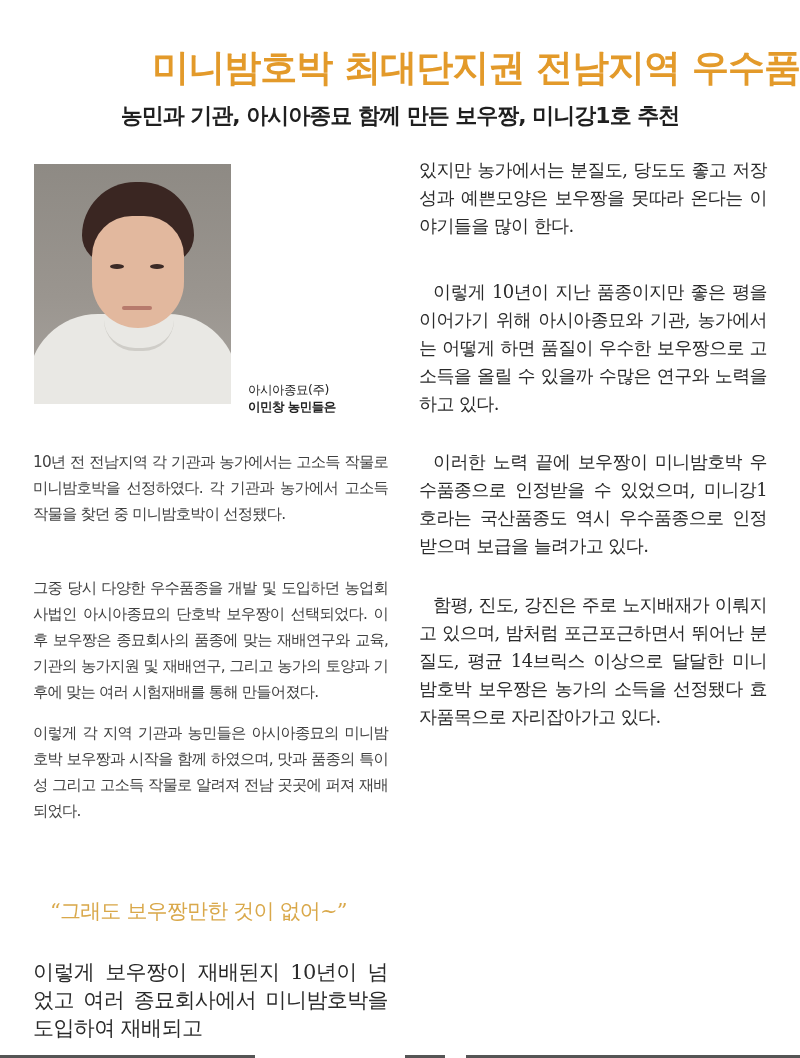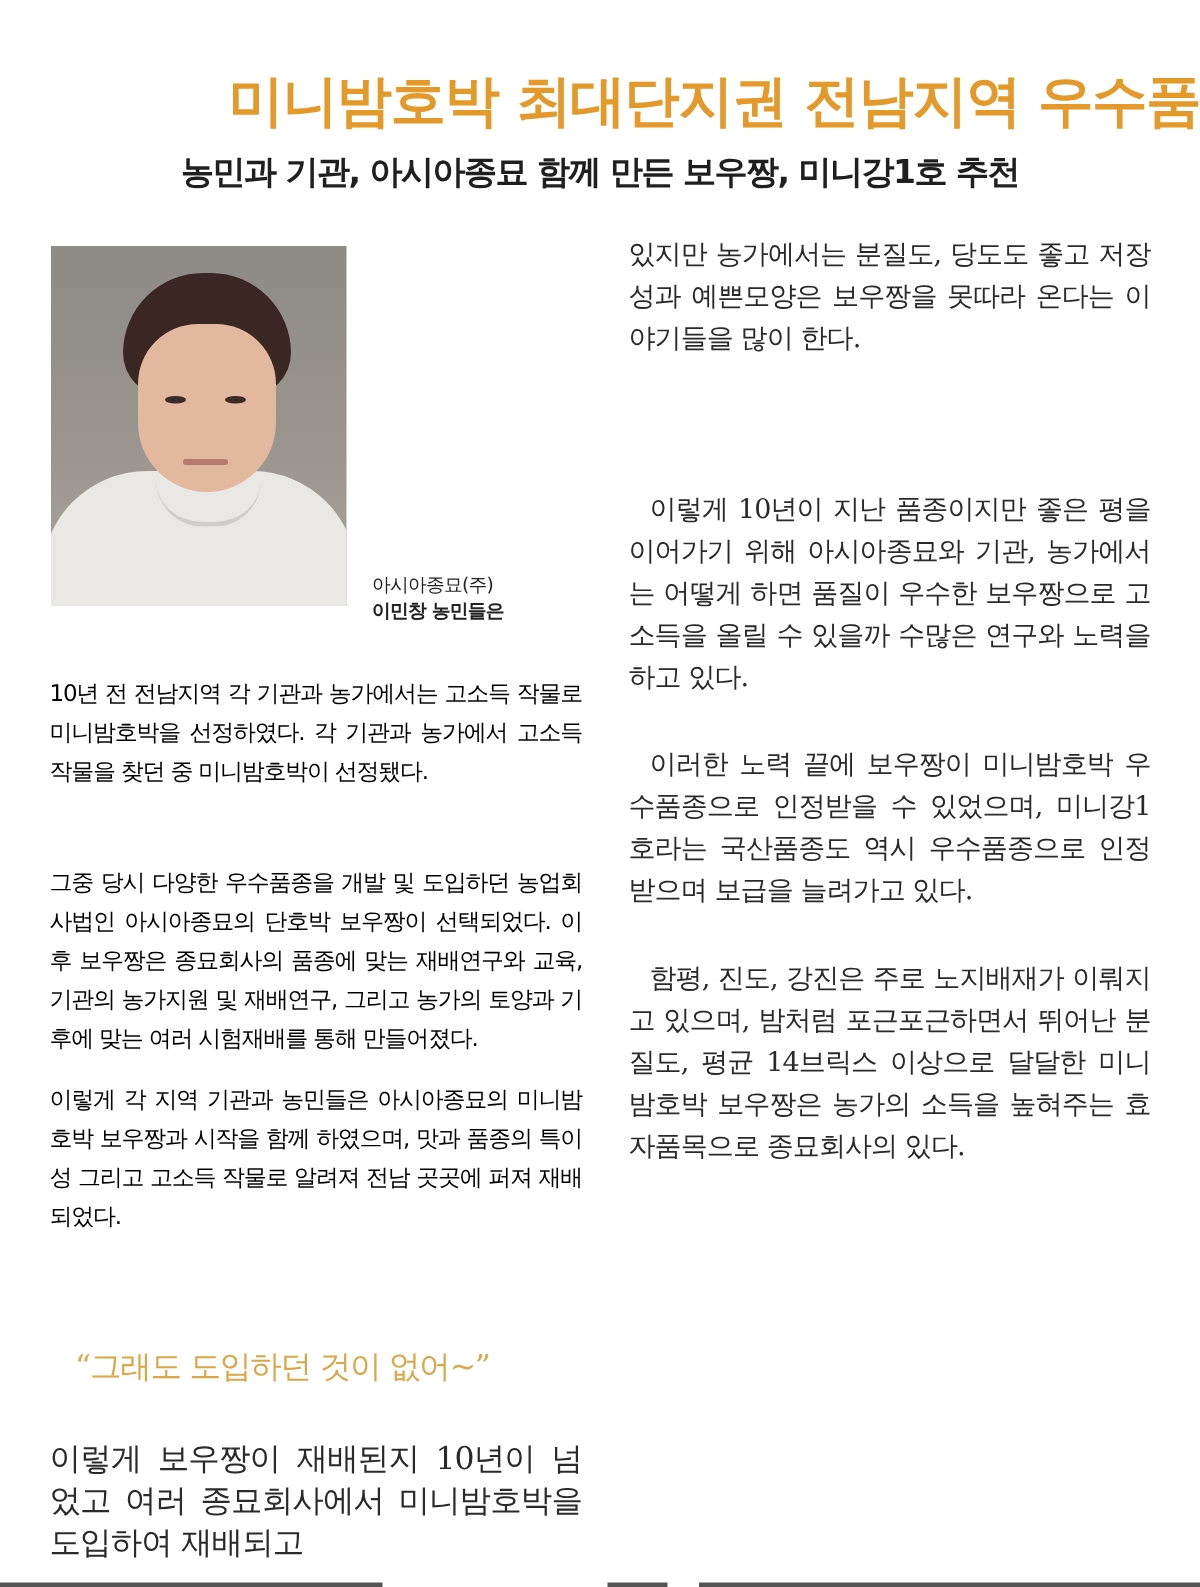--- a/index.html
+++ b/index.html
@@ -118,41 +118,40 @@
     font-weight: bold;
   }
   .para-left {
     position: absolute;
     left: 33px;
     width: 355px;
     font-family: "DejaVu Sans", sans-serif;
     font-size: 15.3px;
     line-height: 26px;
     letter-spacing: -0.8px;
-    color: #000000;
+    color: #404040;
     text-align: justify;
     text-align-last: left;
     margin: 0;
   }
   .para-right {
     position: absolute;
     left: 419px;
     width: 348px;
     font-family: "DejaVu Serif", serif;
     font-size: 18px;
     line-height: 28px;
     letter-spacing: -0.6px;
     color: #2a2a2a;
     text-align: justify;
     text-align-last: left;
     margin: 0;
   }
   .para-right.indent {
     text-indent: 14px;
-    margin-top: 48px;
   }
   .quote {
     position: absolute;
     left: 50px;
     top: 893px;
     font-family: "DejaVu Serif", serif;
     font-size: 21px;
     line-height: 36px;
     color: #d9a84a;
     letter-spacing: -0.8px;
@@ -196,24 +195,24 @@
 
 <div class="caption">
   <div>아시아종묘(주)</div>
   <div class="name">이민창 농민들은</div>
 </div>
 
 <p class="para-left" style="top:449px;">10년 전 전남지역 각 기관과 농가에서는 고소득 작물로 미니밤호박을 선정하였다. 각 기관과 농가에서 고소득 작물을 찾던 중 미니밤호박이 선정됐다.</p>
 <p class="para-left" style="top:575px;">그중 당시 다양한 우수품종을 개발 및 도입하던 농업회사법인 아시아종묘의 단호박 보우짱이 선택되었다. 이후 보우짱은 종묘회사의 품종에 맞는 재배연구와 교육, 기관의 농가지원 및 재배연구, 그리고 농가의 토양과 기후에 맞는 여러 시험재배를 통해 만들어졌다.</p>
 <p class="para-left" style="top:720px;">이렇게 각 지역 기관과 농민들은 아시아종묘의 미니밤호박 보우짱과 시작을 함께 하였으며, 맛과 품종의 특이성 그리고 고소득 작물로 알려져 전남 곳곳에 퍼져 재배되었다.</p>
 
-<p class="quote">“그래도 도입하던 것이 없어~”</p>
+<p class="quote">“그래도 보우짱만한 것이 없어~”</p>
 
 <p class="para-serif-left" style="top:958px;">이렇게 보우짱이 재배된지 10년이 넘었고 여러 종묘회사에서 미니밤호박을 도입하여 재배되고</p>
 
 <p class="para-right" style="top:156px;">있지만 농가에서는 분질도, 당도도 좋고 저장성과 예쁜모양은 보우짱을 못따라 온다는 이야기들을 많이 한다.</p>
 <p class="para-right indent" style="top:278px;">이렇게 10년이 지난 품종이지만 좋은 평을 이어가기 위해 아시아종묘와 기관, 농가에서는 어떻게 하면 품질이 우수한 보우짱으로 고소득을 올릴 수 있을까 수많은 연구와 노력을 하고 있다.</p>
 <p class="para-right indent" style="top:448px;">이러한 노력 끝에 보우짱이 미니밤호박 우수품종으로 인정받을 수 있었으며, 미니강1호라는 국산품종도 역시 우수품종으로 인정받으며 보급을 늘려가고 있다.</p>
-<p class="para-right indent" style="top:591px;">함평, 진도, 강진은 주로 노지배재가 이뤄지고 있으며, 밤처럼 포근포근하면서 뛰어난 분질도, 평균 14브릭스 이상으로 달달한 미니밤호박 보우짱은 농가의 소득을 높혀주는 효자품목으로 종묘회사의 있다.</p>
+<p class="para-right indent" style="top:591px;">함평, 진도, 강진은 주로 노지배재가 이뤄지고 있으며, 밤처럼 포근포근하면서 뛰어난 분질도, 평균 14브릭스 이상으로 달달한 미니밤호박 보우짱은 농가의 소득을 선정됐다 효자품목으로 자리잡아가고 있다.</p>
 
 <div class="bottom-bar" style="left:0; width:255px;"></div>
 <div class="bottom-bar" style="left:405px; width:40px;"></div>
 <div class="bottom-bar" style="left:466px; width:334px;"></div>
 
 </body></html>

